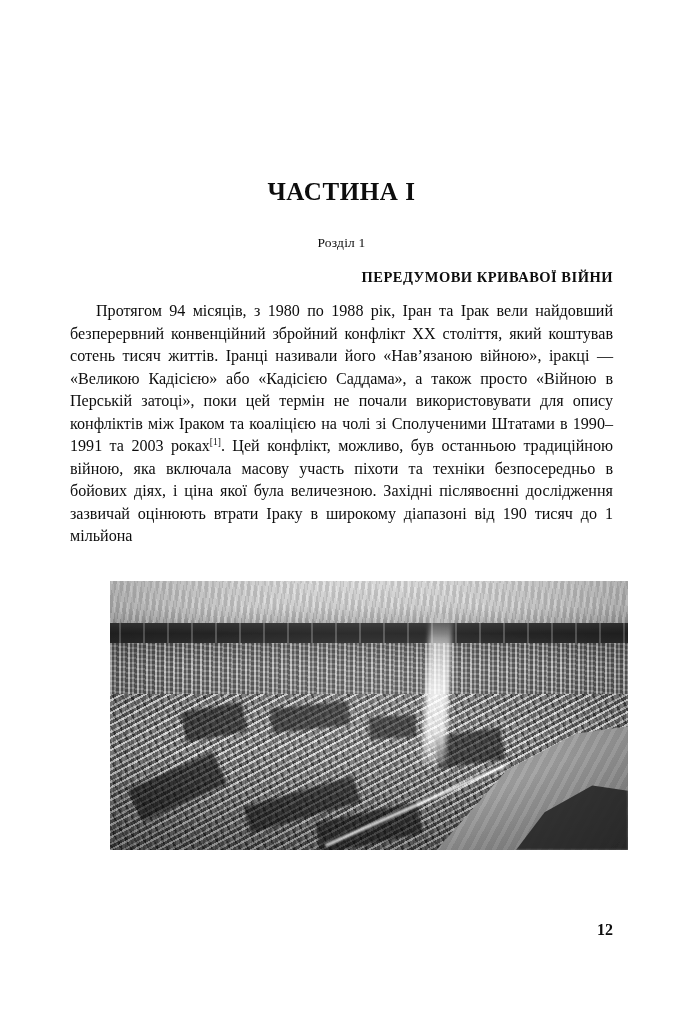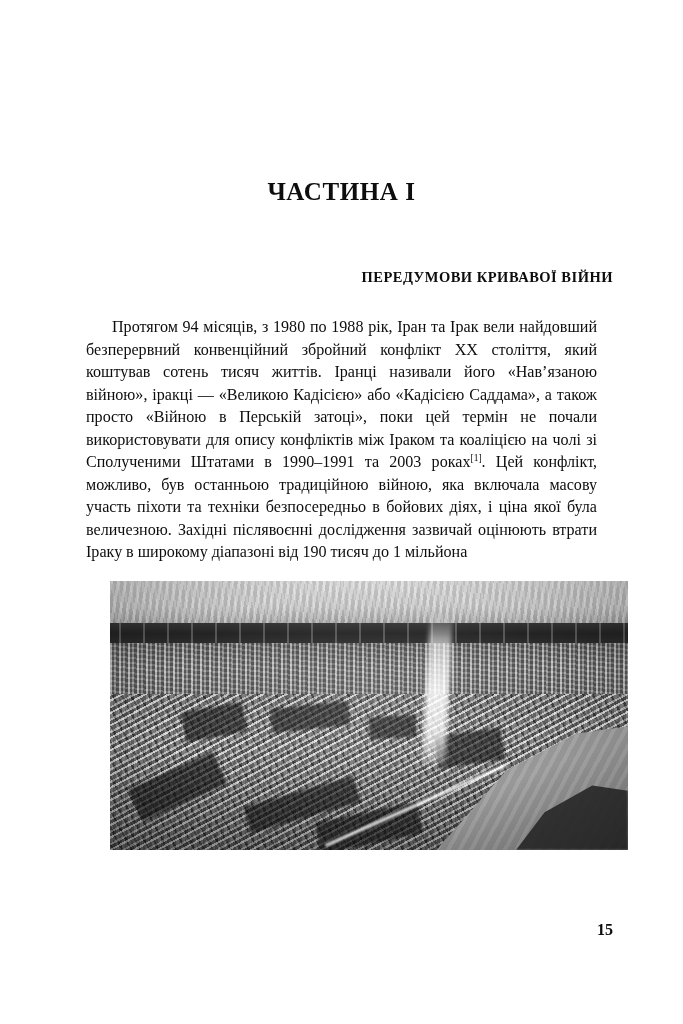--- a/index.html
+++ b/index.html
@@ -62,21 +62,21 @@
   }
 
   
   .body-block {
     position: absolute;
     left: 70px;
     top: 300px;
     width: 543px;
   }
   .body-par {
-    margin: 16px;
+    margin: 0;
     text-align: justify;
     text-align-last: left;
     font-size: 16.1px;
     line-height: 22.55px;
     text-indent: 26px;
     hyphens: manual;
     word-spacing: -0.1px;
   }
   .body-par sup {
     font-size: 9.5px;
@@ -265,20 +265,21 @@
     line-height: 20px;
   }
 </style>
 </head>
 <body>
 
 <div class="page">
 
   <h1 class="part-title">ЧАСТИНА I</h1>
 
+  <div class="chapter-number">Розділ 1</div>
 
   <h2 class="chapter-title">ПЕРЕДУМОВИ КРИВАВОЇ ВІЙНИ</h2>
 
   <div class="body-block">
     <p class="body-par"><span>Протягом 94 місяців, з 1980 по 1988 рік, Іран та Ірак вели найдовший безперервний конвенційний збройний конфлікт XX століття, який коштував сотень тисяч життів. Іранці називали його «Нав’язаною війною», іракці — «Великою Кадісією» або «Кадісією Саддама», а також просто «Війною в Перській затоці», поки цей термін не почали використовувати для опису конфліктів між Іраком та коаліцією на чолі зі Сполученими Штатами в 1990–1991 та 2003 роках</span><sup>[1]</sup><span>. Цей конфлікт, можливо, був останньою традиційною війною, яка включала масову участь піхоти та техніки безпосередньо в бойових діях, і ціна якої була величезною. Західні післявоєнні дослідження зазвичай оцінюють втрати Іраку в широкому діапазоні від 190 тисяч до 1 мільйона</span></p>
   </div>
 
   <figure class="figure">
     <div class="photo" aria-label="aerial-photo-abadan-oil-refinery">
       <div class="ph-sky"></div>
@@ -296,15 +297,15 @@
 
       <div class="ph-smoke"></div>
       <div class="ph-river"></div>
       <div class="ph-bank"></div>
       <div class="ph-shore"></div>
       <div class="ph-grain"></div>
     </div>
 
   </figure>
 
-  <div class="folio">15</div>
+  <div class="folio">12</div>
 
 </div>
 
 </body></html>

